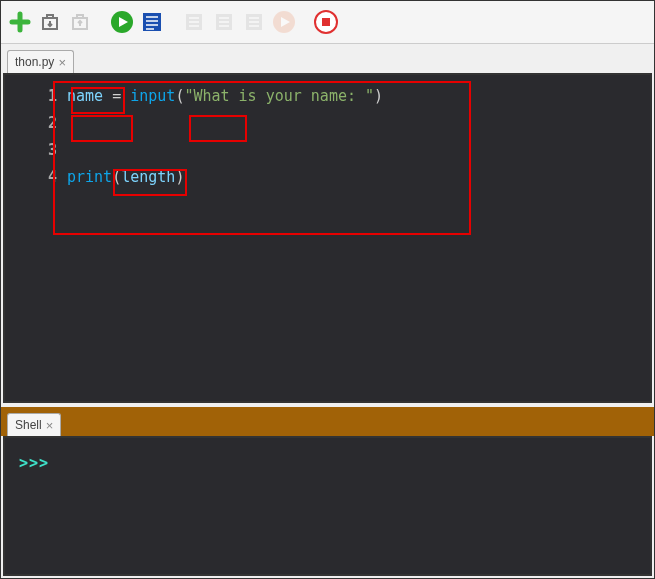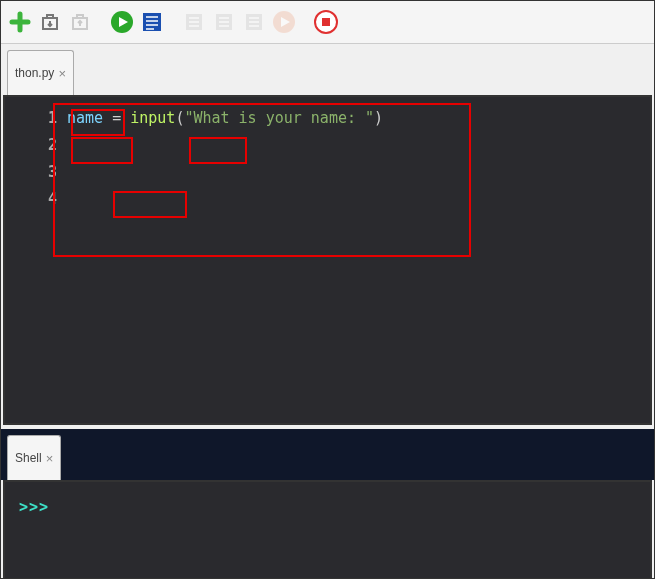--- a/index.html
+++ b/index.html
@@ -1,33 +1,33 @@
 <!DOCTYPE html>
 <html><head>
 <meta charset="utf-8">
 <style>
 * { margin: 0; padding: 0; box-sizing: border-box; }
 body { font-family: -apple-system, BlinkMacSystemFont, "Segoe UI", sans-serif; background: #f0f0f0; width: 655px; height: 579px; border: 1px solid #333; }
 .toolbar { background: #f5f5f5; padding: 8px 6px; border-bottom: 1px solid #ccc; display: flex; align-items: center; gap: 4px; }
 .toolbar .sep { width: 8px; }
 .btn { width: 26px; height: 26px; display: inline-flex; align-items: center; justify-content: center; }
 .tabs { background: #f0f0f0; padding: 6px 6px 0 6px; }
-.tab { display: inline-flex; align-items: center; gap: 4px; background: #f5f5f5; border: 1px solid #aaa; border-bottom: none; padding: 15px 7px; font-size: 12px; color: #444; border-radius: 3px 3px 0 0; justify-content: center; }
+.tab { display: inline-flex; align-items: center; gap: 4px; background: #f5f5f5; border: 1px solid #aaa; border-bottom: none; padding: 4px 7px; font-size: 12px; color: #444; border-radius: 3px 3px 0 0; justify-content: center; }
 .tab .close { color: #888; font-size: 13px; line-height: 1; }
 .editor { border: 2px solid #333; background: #2a2a2e; height: 330px; margin: 0 2px; position: relative; font-family: "Consolas","Monaco",monospace; }
 .code-area { position: relative; padding: 8px 0 0 0; }
 .line { display: flex; align-items: baseline; line-height: 27px; font-size: 15px; }
 .gutter { width: 62px; text-align: right; padding-right: 10px; color: #aaa; font-weight: bold; user-select: none; }
 .code { white-space: pre; }
 .tk-var { color: #7dd3fc; }
 .tk-op { color: #d0d0d0; }
-.tk-fn { color: #bef264; }
+.tk-fn { color: #0ea5e9; }
 .tk-pun { color: #cccccc; }
 .tk-str { color: #8bb26a; }
-.shell-header { background: #0f172a; padding: 6px 6px 0 6px; margin-top: 4px; }
+.shell-header { background: #a16207; padding: 6px 6px 0 6px; margin-top: 4px; }
 .shell { border: 2px solid #333; background: #2a2a2e; height: 140px; margin: 0 2px 2px 2px; padding: 16px 14px; font-family: "Consolas","Monaco",monospace; font-size: 15px; }
 .prompt { color: #3ee0c8; font-weight: bold; letter-spacing: 1px; }
 .hl { position: absolute; border: 2px solid #e60000; pointer-events: none; }
 </style>
 </head>
 <body>
 
 <div class="toolbar">
   <span class="btn">
     <svg width="22" height="22" viewBox="0 0 22 22">
@@ -127,20 +127,21 @@
       </div>
       <div class="line">
         <span class="gutter">2</span>
       </div>
       <div class="line">
         <span class="gutter">3</span>
         <span class="code"></span>
       </div>
       <div class="line">
         <span class="gutter">4</span>
+        <span class="code"><span class="tk-fn">print</span><span class="tk-pun">(</span><span class="tk-var">length</span><span class="tk-pun">)</span></span>
       </div>
       <div class="hl" style="left: 48px; top: 6px; width: 418px; height: 154px;"></div>
       <div class="hl" style="left: 66px; top: 12px; width: 54px; height: 27px;"></div>
       <div class="hl" style="left: 66px; top: 40px; width: 62px; height: 27px;"></div>
       <div class="hl" style="left: 184px; top: 40px; width: 58px; height: 27px;"></div>
       <div class="hl" style="left: 108px; top: 94px; width: 74px; height: 27px;"></div>
     </div>
 </div>
 
 <div class="shell-header">

